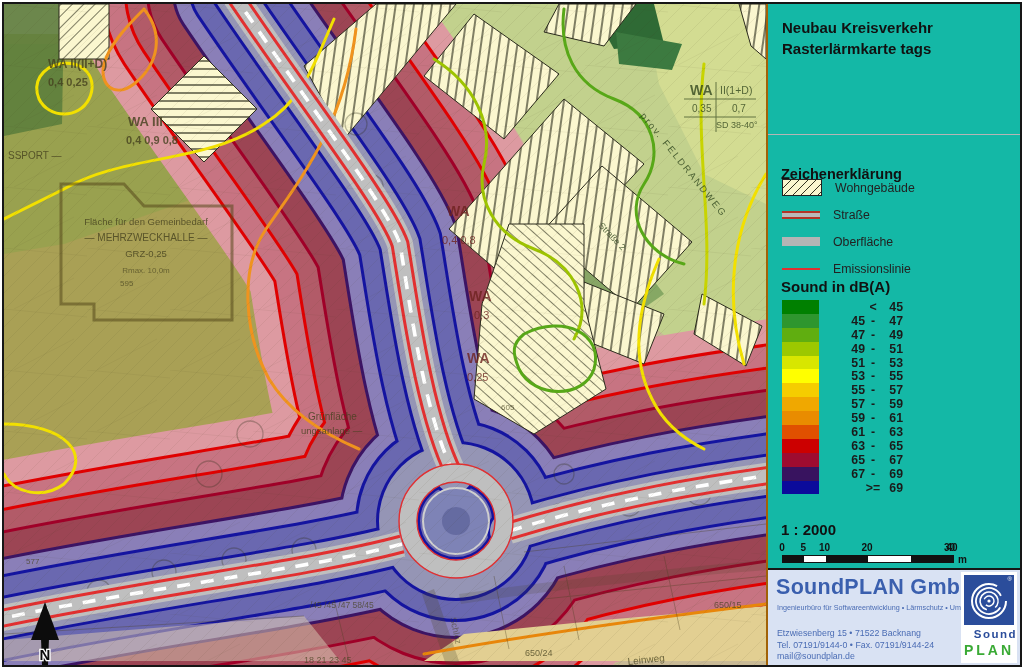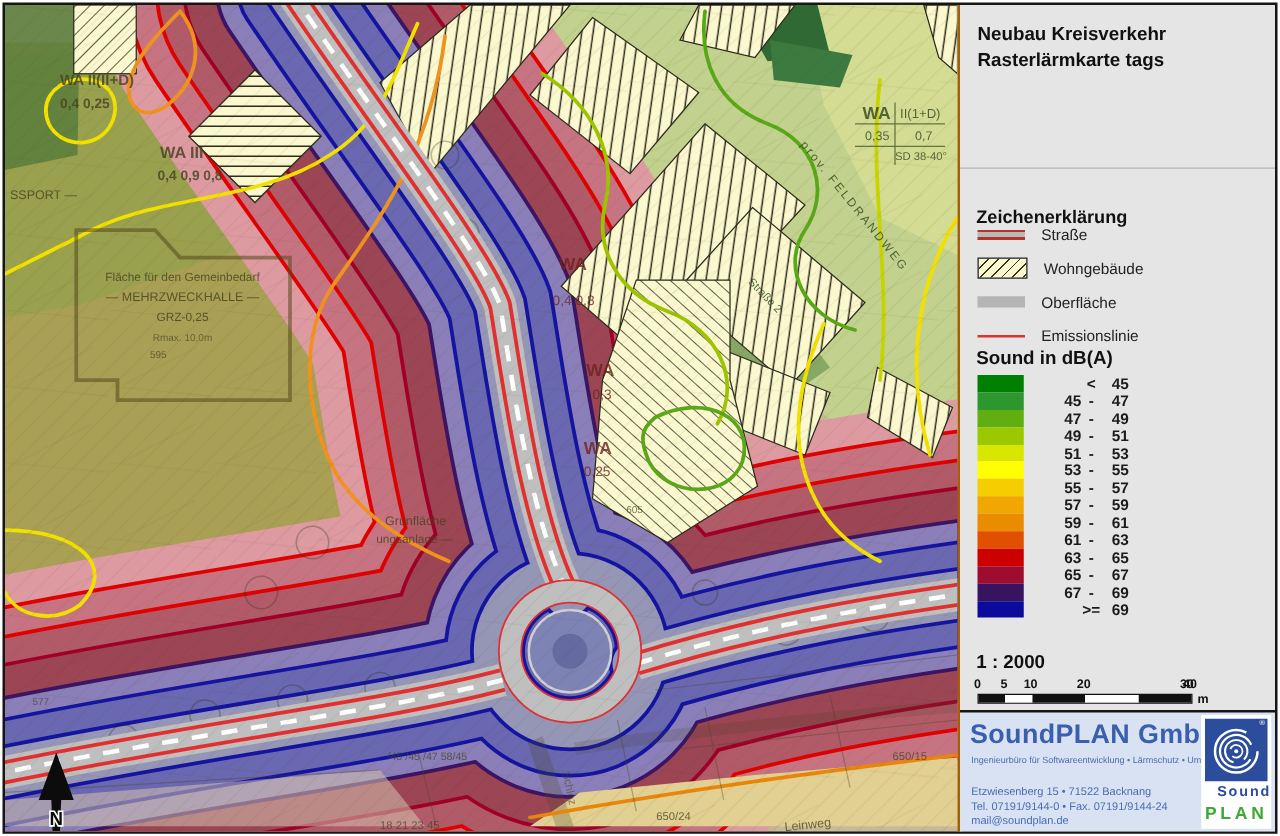--- a/index.html
+++ b/index.html
@@ -1,20 +1,20 @@
 <!DOCTYPE html>
 <html><head>
 <meta charset="utf-8">
 <style>
   html,body{margin:0;padding:0;background:#fff;}
   body{width:1024px;height:669px;position:relative;font-family:"Liberation Sans",sans-serif;overflow:hidden;}
   .frame{position:absolute;left:2px;top:2px;width:1016px;height:661px;border:2px solid #161616;background:#fafafa;}
   .map-wrap{position:absolute;left:0;top:0;width:762px;height:661px;border-right:4px solid #a16207;overflow:hidden;background:#c9ba96;}
   .map-wrap svg{display:block;}
-  .panel{position:absolute;left:764px;top:0;width:252px;height:661px;background:#e5e5e5;}
+  .panel{position:absolute;left:764px;top:0;width:252px;height:661px;background:#14b8a6;}
 
   
   .title-block{position:absolute;left:0;top:0;width:100%;height:131px;border-bottom:1px solid #b5b5b5;box-sizing:border-box;padding:13px 10px 0 14px;}
   .title-line{font-size:15px;font-weight:bold;color:#111;line-height:21px;}
   .subtitle{font-size:11.4px;color:#222;line-height:15.5px;margin-top:8px;}
 
   
   .legend-heading{position:absolute;left:13px;top:146px;font-size:14.5px;font-weight:bold;color:#111;margin-top:16px;}
   .legend-items{position:absolute;left:14px;top:170px;width:220px;}
   .legend-row{height:27px;display:flex;align-items:center;}
@@ -256,26 +256,26 @@
   <div class="panel">
 
     <div class="title-block">
       <div class="title-line">Neubau Kreisverkehr</div>
       <div class="title-line">Rasterlärmkarte tags</div>
     </div>
 
     <div class="legend-heading">Zeichenerklärung</div>
     <div class="legend-items" id="legend-items">
         <div class="legend-row">
+          <div class="sw sw-building"></div>
+          <span class="legend-label">Wohngebäude</span>
+        </div>
+        <div class="legend-row">
           <div class="sw sw-road"></div>
           <span class="legend-label">Straße</span>
-        </div>
-        <div class="legend-row">
-          <div class="sw sw-building"></div>
-          <span class="legend-label">Wohngebäude</span>
         </div>
         <div class="legend-row">
           <div class="sw sw-surface"></div>
           <span class="legend-label">Oberfläche</span>
         </div>
         <div class="legend-row">
           <div class="sw sw-emission"></div>
           <span class="legend-label">Emissionslinie</span>
         </div>
       </div>

